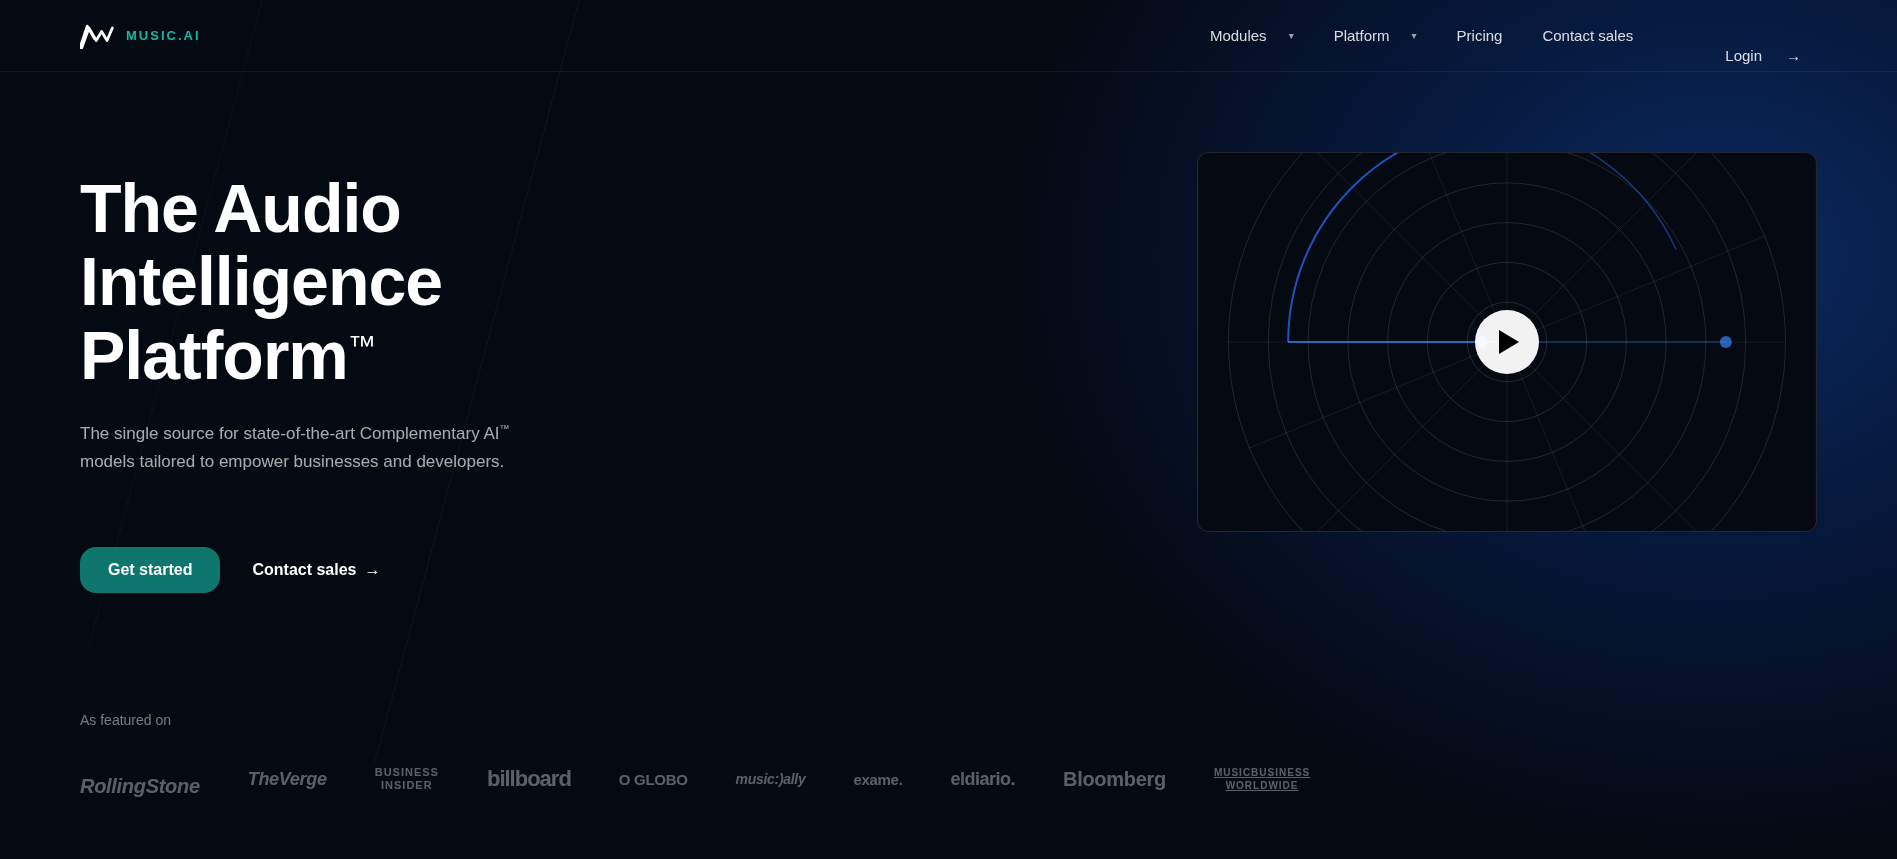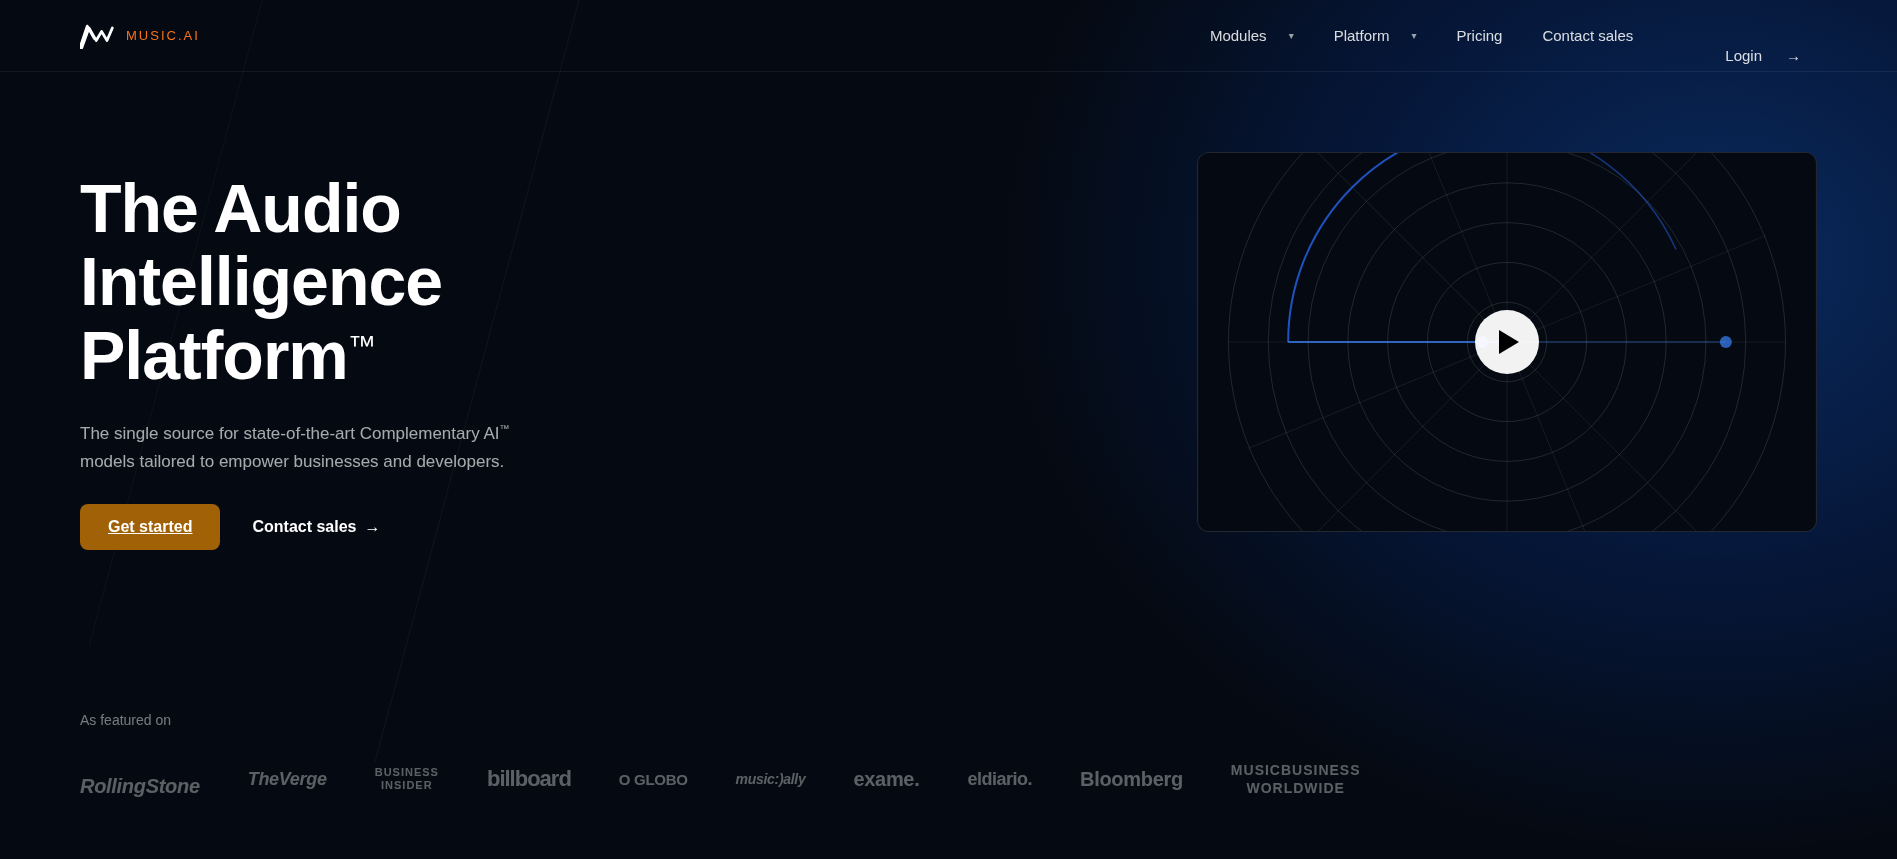--- a/index.html
+++ b/index.html
@@ -72,24 +72,24 @@
       color: white;
     }
 
     .logo-icon {
       width: 36px;
       height: 28px;
     }
 
     .logo-text {
       font-size: 13px;
-      font-weight: 400;
+      font-weight: 700;
       letter-spacing: 2px;
       text-transform: uppercase;
-      color: #f97316;
+      color: #14b8a6;
     }
 
     .nav-links {
       display: flex;
       align-items: center;
       gap: 8px;
       margin-right: 60px;
     }
 
     .nav-link {
@@ -149,45 +149,44 @@
     .hero-title sup {
       font-size: 28px;
       vertical-align: super;
       font-weight: 400;
     }
 
     .hero-subtitle {
       font-size: 17px;
       line-height: 1.65;
       color: rgba(255,255,255,0.65);
-      margin-bottom: 28px;
+      margin-bottom: 71px;
       max-width: 480px;
     }
 
     .hero-subtitle sup {
       font-size: 10px;
     }
 
     .hero-actions {
       display: flex;
       align-items: center;
       gap: 32px;
     }
 
     .btn-get-started {
-      background: #a16207;
+      background: #0f766e;
       color: #ffffff;
       border: none;
-      border-radius: 8px;
+      border-radius: 16px;
       padding: 14px 28px;
       font-size: 16px;
       font-weight: 600;
       cursor: pointer;
       white-space: nowrap;
-      text-decoration: underline;
     }
 
     .btn-contact-sales {
       display: flex;
       align-items: center;
       gap: 8px;
       color: #ffffff;
       font-size: 16px;
       font-weight: 600;
       cursor: pointer;
@@ -271,24 +270,24 @@
       white-space: nowrap;
       letter-spacing: -0.3px;
     }
 
     .featured-logo.rolling-stone { font-style: italic; font-size: 20px; font-weight: 700; margin-top: 15px; }
     .featured-logo.verge { font-style: italic; font-size: 18px; }
     .featured-logo.business-insider { font-size: 11px; line-height: 1.2; text-align: center; text-transform: uppercase; letter-spacing: 1px; }
     .featured-logo.billboard { font-size: 22px; font-weight: 800; letter-spacing: -1px; }
     .featured-logo.globo { font-size: 15px; }
     .featured-logo.musically { font-size: 14px; font-style: italic; }
-    .featured-logo.exame { font-size: 20px; font-weight: 700; text-align: center; }
+    .featured-logo.exame { font-size: 15px; font-weight: 700; text-align: center; }
     .featured-logo.eldiario { font-size: 18px; font-weight: 700; letter-spacing: -0.5px; }
     .featured-logo.bloomberg { font-size: 20px; font-weight: 700; }
-    .featured-logo.musicbusiness { font-size: 14px; text-transform: uppercase; letter-spacing: 1px; line-height: 1.3; text-align: center; }
+    .featured-logo.musicbusiness { font-size: 10px; text-transform: uppercase; letter-spacing: 1px; line-height: 1.3; text-align: center; text-decoration: underline; }
   </style>
 </head>
 <body>
 
 <div class="bg-gradient"></div>
 <div class="bg-lines"></div>
 
 <nav>
   <a class="nav-logo" href="#">
     <svg class="logo-icon" viewBox="0 0 40 30" fill="white">

